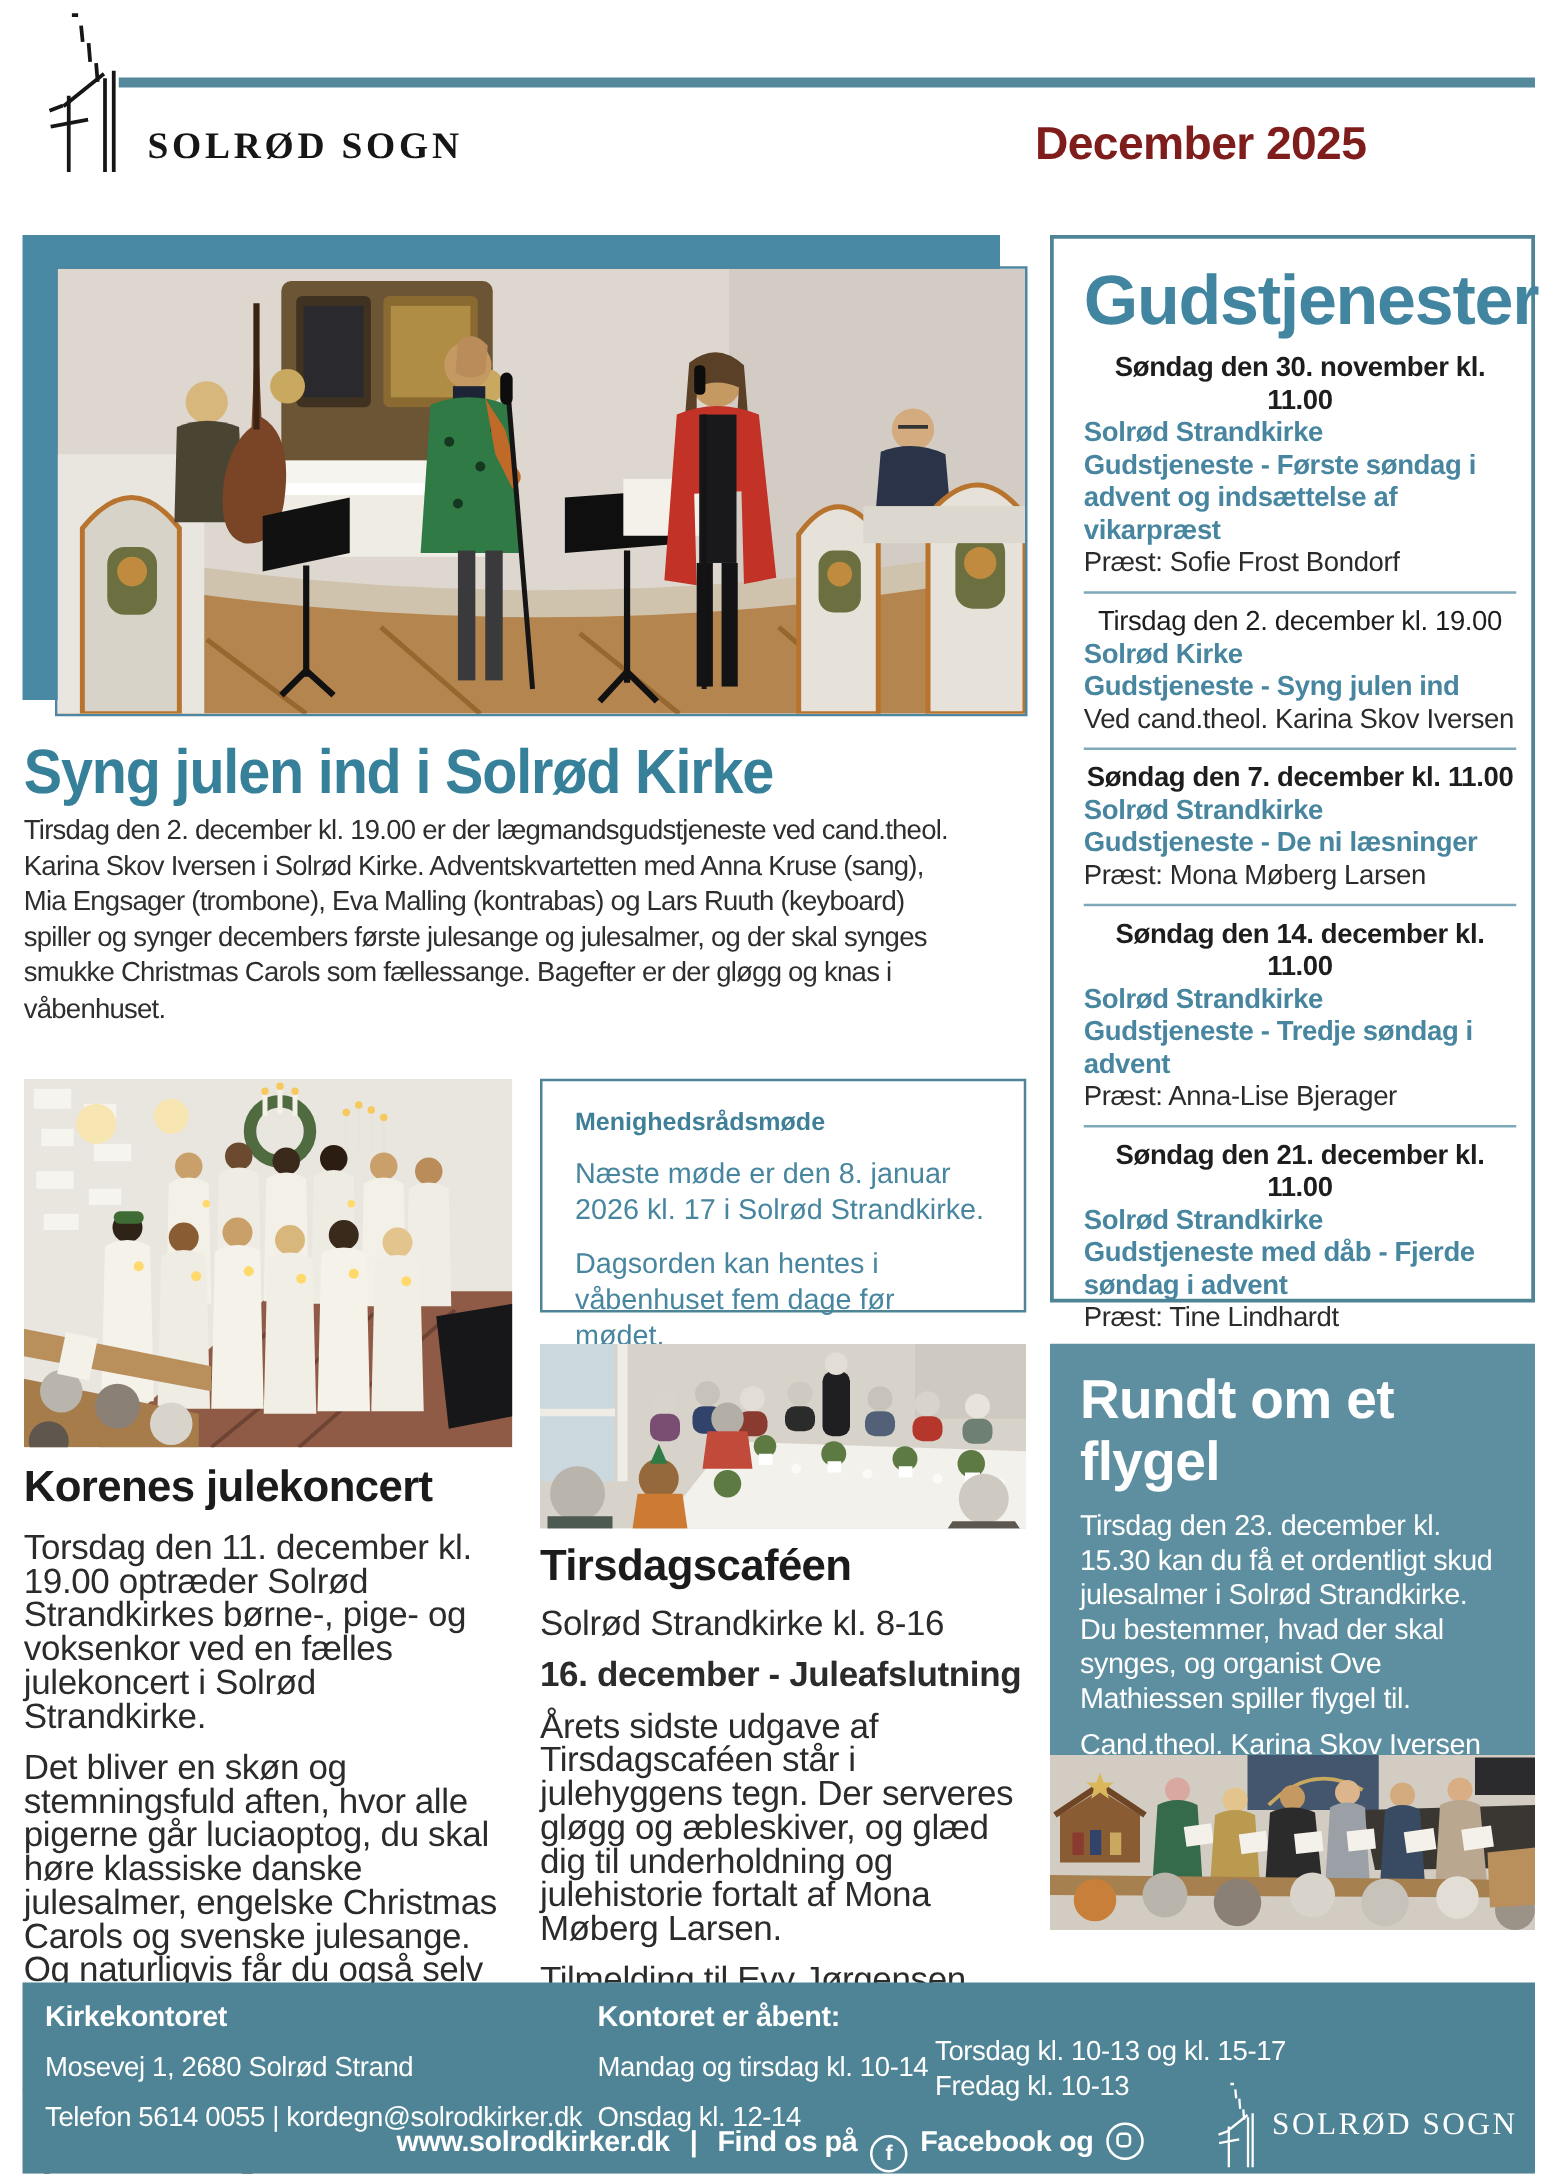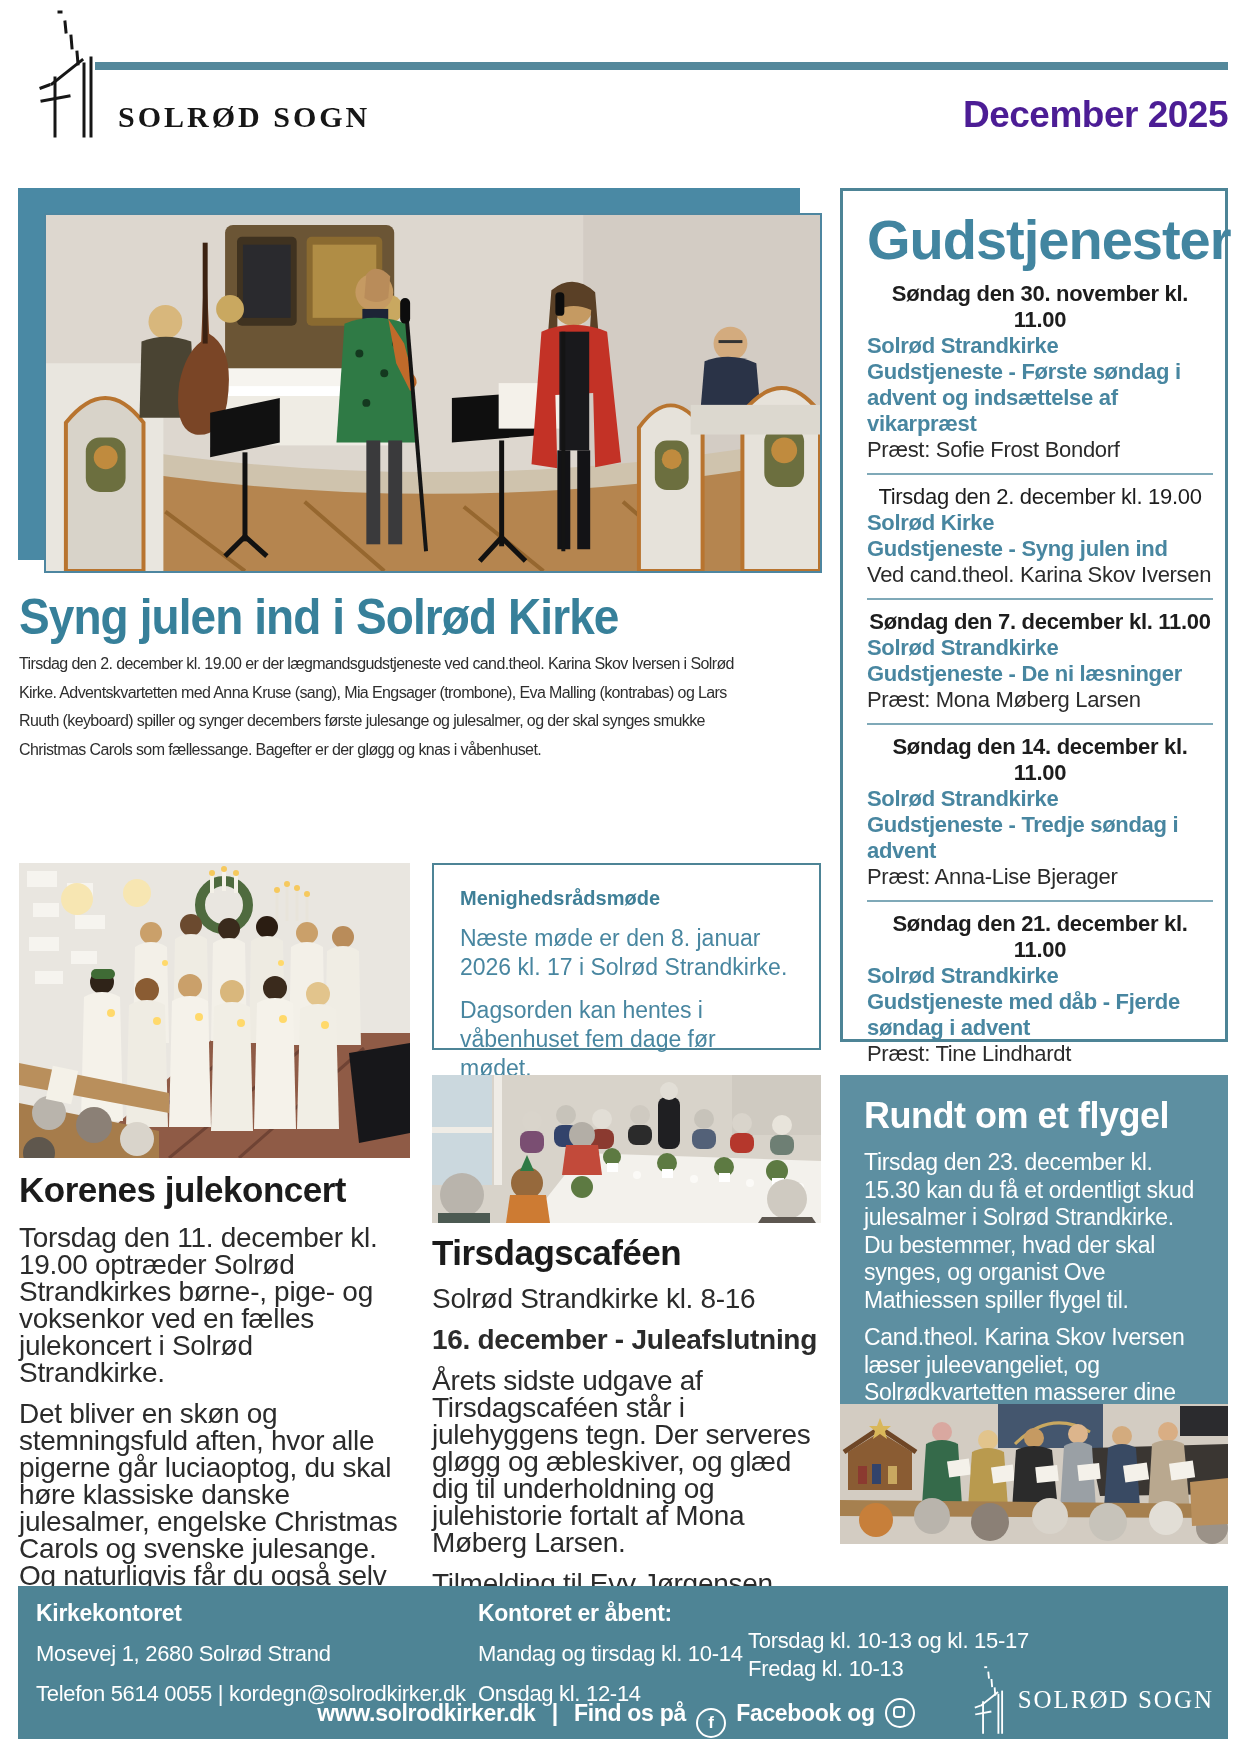--- a/index.html
+++ b/index.html
@@ -4,32 +4,32 @@
 <style>
   html,body{margin:0;padding:0;background:#fff;}
   body{font-family:"Liberation Sans","DejaVu Sans",sans-serif;color:#2b2b2b;}
   #page{position:relative;width:1243px;height:1739px;background:#fff;overflow:hidden;}
 
   
   .brand-logo{position:absolute;left:38px;top:6px;width:64px;height:136px;}
   .brand-name{position:absolute;left:118px;top:100px;font-family:"Liberation Serif","DejaVu Serif",serif;
     font-weight:bold;font-size:30px;letter-spacing:3px;color:#161616;}
   .top-rule{position:absolute;left:95px;top:62px;width:1133px;height:8px;background:#54889b;}
-  .issue-date{position:absolute;right:15px;top:94px;width:400px;text-align:right;
-    font-size:37px;font-weight:bold;color:#4c1d95;letter-spacing:-0.5px;}
+  .issue-date{position:absolute;right:15px;top:94px;width:400px;text-align:left;
+    font-size:37px;font-weight:bold;color:#7f1d1d;letter-spacing:-0.5px;}
 
   
   .hero-shadow{position:absolute;left:18px;top:188px;width:782px;height:372px;background:#4a89a4;}
   .hero-photo{position:absolute;left:44px;top:213px;width:778px;height:360px;border:2px solid #4d86a0;box-sizing:border-box;overflow:hidden;}
   .photo svg{display:block;width:100%;height:100%;}
 
   
   .main-headline{position:absolute;left:19px;top:588px;font-size:50px;font-weight:bold;color:#37809a;
     transform:scaleX(0.92);transform-origin:left;white-space:nowrap;letter-spacing:-1px;}
-  .main-body{position:absolute;left:19px;top:650px;width:748px;font-size:16px;line-height:28.5px;
+  .main-body{position:absolute;left:19px;top:650px;width:748px;font-size:22px;line-height:28.5px;
     letter-spacing:-0.6px;color:#2e2e2e;}
 
   
   .col-photo{position:absolute;overflow:hidden;}
   .article-h2{font-size:35px;font-weight:bold;color:#1b1b1b;letter-spacing:-0.5px;margin:0 0 14px 0;}
   .article p{margin:0 0 14px 0;font-size:28px;line-height:27px;letter-spacing:-0.3px;}
   .choir-article{position:absolute;left:19px;top:1170px;width:383px;}
   .cafe-article{position:absolute;left:432px;top:1233px;width:392px;}
   .cafe-sub{font-size:22px;margin:0 0 16px 0;letter-spacing:-0.3px;}
   .cafe-event{font-size:22px;font-weight:bold;margin:0 0 16px 0;letter-spacing:-0.3px;}
@@ -47,21 +47,21 @@
   .svc-entry{padding:9px 0 10px 0;font-size:22px;line-height:26px;letter-spacing:-0.3px;}
   .svc-entry .date{font-weight:bold;color:#1d1d1d;text-align:center;}
   .svc-entry.plain-date .date{font-weight:normal;}
   .svc-entry .church,.svc-entry .service{font-weight:bold;color:#4886a0;}
   .svc-entry .minister{color:#2b2b2b;}
   .svc-box hr{border:none;border-top:2px solid #7fa9b8;margin:0;}
 
   
   .piano-box{position:absolute;left:840px;top:1075px;width:388px;height:329px;box-sizing:border-box;
     background:#5d8fa1;color:#fff;padding:20px 24px;}
-  .piano-box h3{margin:0 0 12px 0;font-size:36px;font-weight:bold;letter-spacing:-0.5px;}
+  .piano-box h3{margin:0 0 12px 0;font-size:44px;font-weight:bold;letter-spacing:-0.5px;}
   .piano-box p{margin:0 0 10px 0;font-size:23px;line-height:27.5px;letter-spacing:-0.3px;}
 
   
   .footer{position:absolute;left:18px;top:1586px;width:1210px;height:196px;background:#4e8495;color:#fff;}
   .footer .f-h{font-weight:bold;font-size:23px;letter-spacing:-0.3px;}
   .footer .f-l{font-size:22px;letter-spacing:-0.3px;line-height:26px;}
   .f-col1{position:absolute;left:18px;top:14px;}
   .f-col1 .f-l{margin-top:14px;}
   .f-col2{position:absolute;left:460px;top:14px;}
   .f-col2 .f-l{margin-top:14px;}

